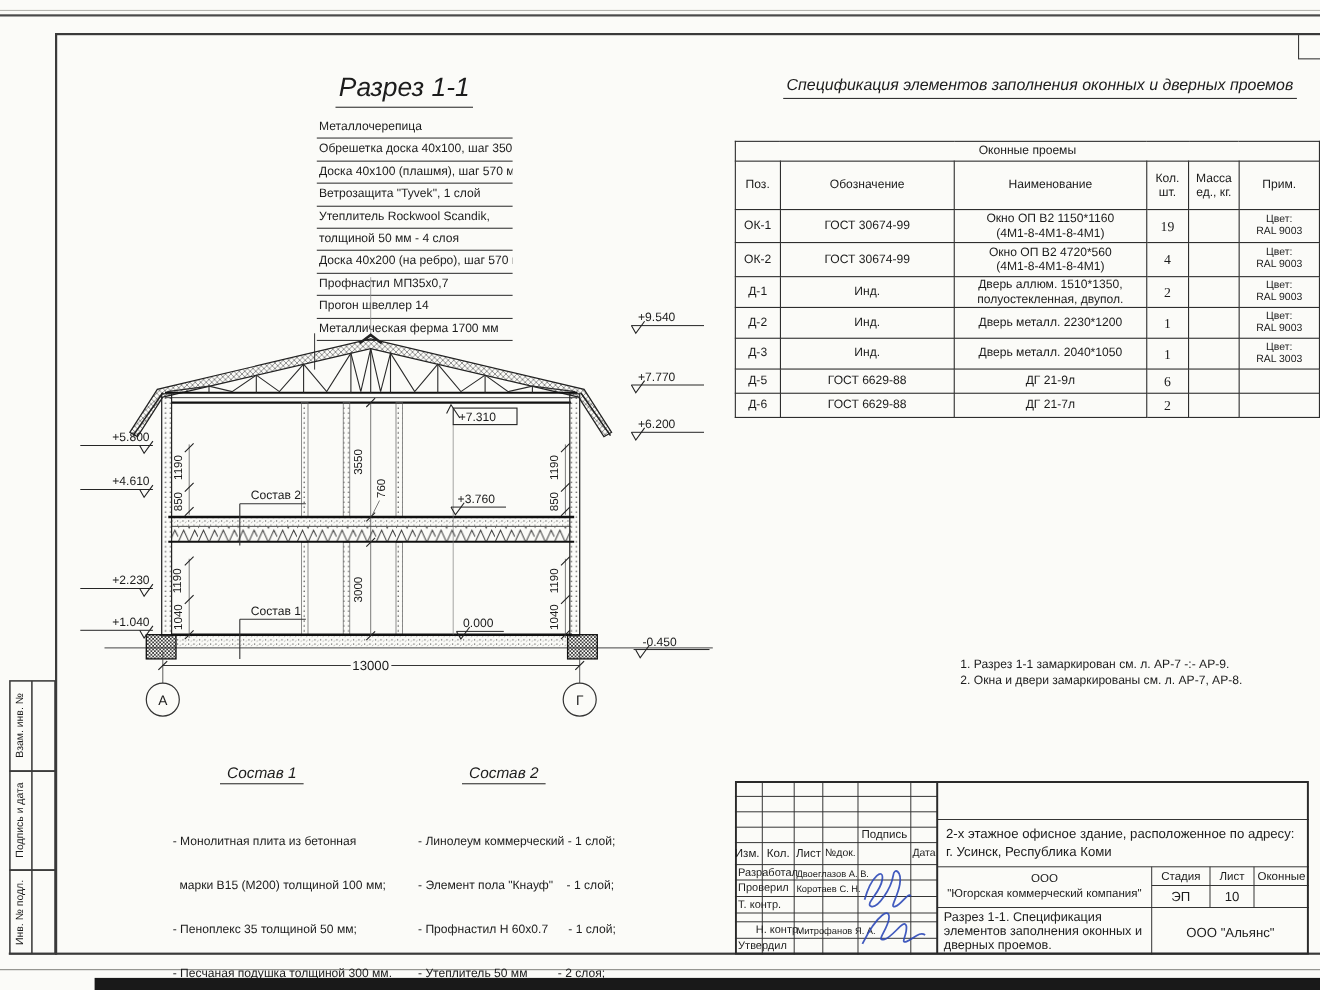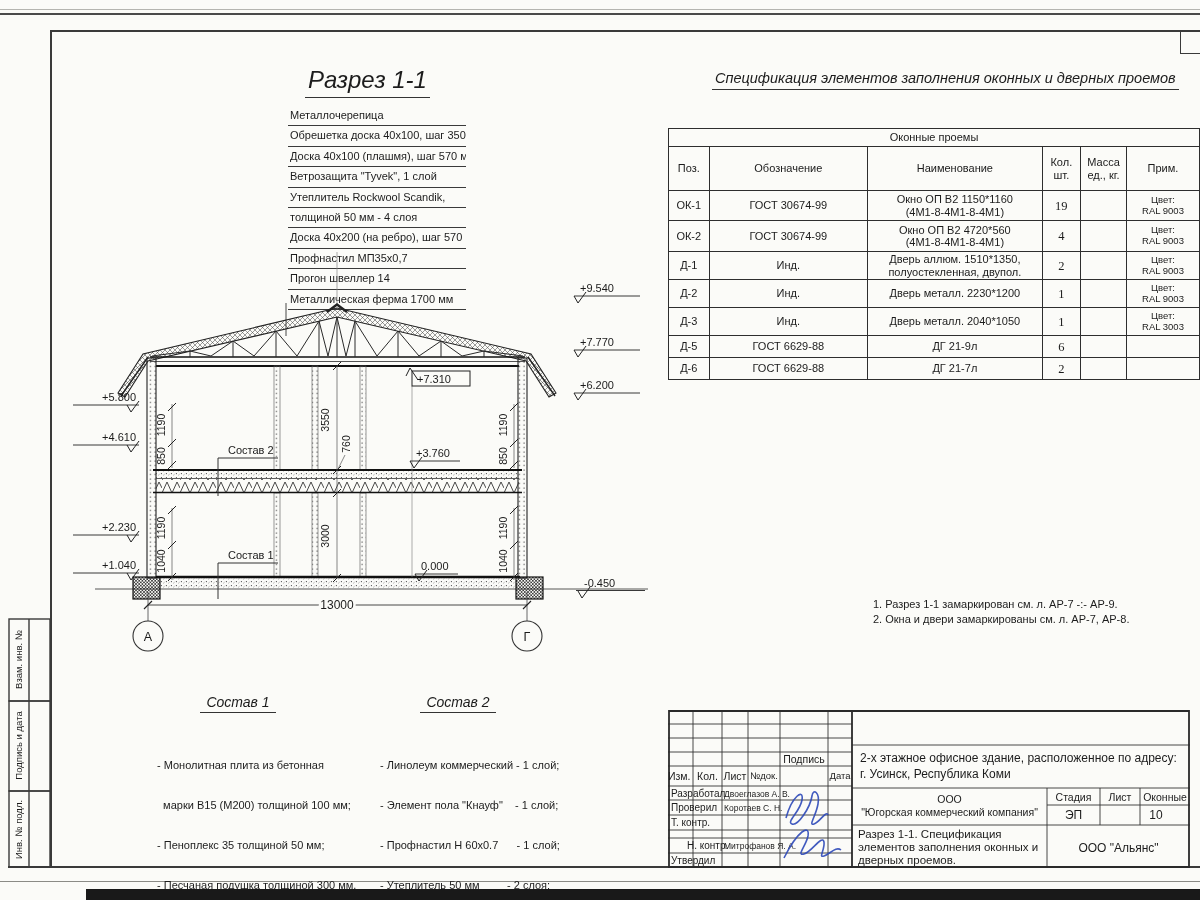--- a/index.html
+++ b/index.html
@@ -394,21 +394,21 @@
   <div class="abs" style="left:3px;top:145px;font-size:10px;">Утвердил</div>
 
   <div class="abs pre" style="left:192px;top:41px;width:326px;font-size:12px;line-height:15.5px;">2-х этажное офисное здание, расположенное по адресу:
 г. Усинск, Республика Коми</div>
   <div class="abs pre ctr" style="left:186px;top:83px;width:191px;font-size:10.5px;line-height:13px;">ООО
 "Югорская коммерческий компания"</div>
   <div class="abs ctr tb" style="left:379px;top:81px;width:53px;">Стадия</div>
   <div class="abs ctr tb" style="left:432px;top:81px;width:40px;">Лист</div>
   <div class="abs ctr tb" style="left:472px;top:81px;width:50px;">Оконные</div>
   <div class="abs ctr" style="left:379px;top:98px;width:53px;font-size:12px;">ЭП</div>
-  <div class="abs ctr" style="left:432px;top:98px;width:40px;font-size:12px;padding-left:36px;">10</div>
+  <div class="abs ctr" style="left:432px;top:98px;width:40px;font-size:12px;">10</div>
   <div class="abs ctr" style="left:472px;top:98px;width:50px;font-size:12px;"></div>
   <div class="abs pre" style="left:190px;top:118px;width:188px;font-size:11.5px;line-height:13px;">Разрез 1-1. Спецификация
 элементов заполнения оконных и
 дверных проемов.</div>
   <div class="abs ctr" style="left:379px;top:131px;width:143px;font-size:12px;">ООО "Альянс"</div>
 
   <svg width="70" height="86" viewBox="0 0 70 86" style="position:absolute;left:110px;top:72px;">
     <path d="M8,36 C14,14 26,6 24,18 C22,30 8,40 14,42 C20,44 32,26 34,14 C35,6 42,10 40,22 C38,34 30,44 36,42 C42,40 48,28 50,33" fill="none" stroke="#2e49b8" stroke-width="1.6" opacity="0.9"></path>
     <path d="M6,76 C20,48 32,42 30,54 C28,64 18,74 26,72 C34,70 44,52 46,60 C47,68 40,76 46,74 C52,72 58,64 63,68" fill="none" stroke="#2e49b8" stroke-width="1.6" opacity="0.9"></path>
   </svg>

